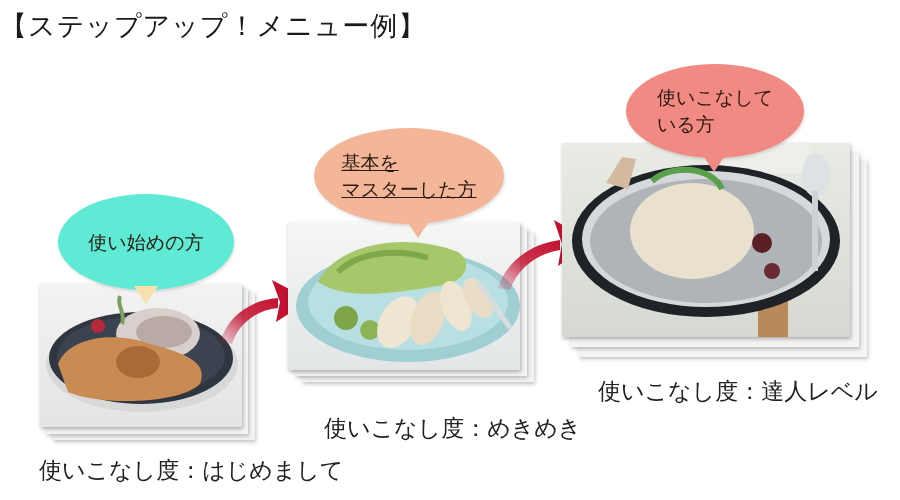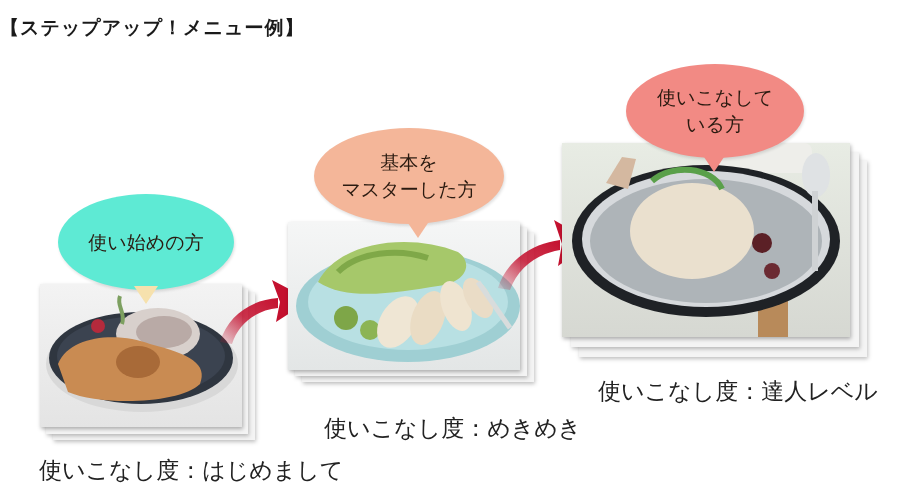--- a/index.html
+++ b/index.html
@@ -1,22 +1,22 @@
 <!DOCTYPE html>
 <html><head>
 <meta charset="utf-8">
 <style>
   html,body{margin:0;padding:0;background:#fff;}
   body{width:900px;height:500px;position:relative;overflow:hidden;font-family:"DejaVu Sans","Liberation Sans",sans-serif;color:#222;}
-  .title{position:absolute;left:0;top:15px;font-size:19px;font-weight:bold;letter-spacing:1px;color:#1a1a1a;white-space:nowrap;}
+  .title{position:absolute;left:0;top:8px;font-size:27px;font-weight:normal;letter-spacing:1px;color:#1a1a1a;white-space:nowrap;}
   .stack{position:absolute;}
   .sheet{position:absolute;background:#f4f4f4;box-shadow:1px 2px 4px rgba(0,0,0,0.25);}
   .photo{position:absolute;overflow:hidden;box-shadow:1px 2px 4px rgba(0,0,0,0.3);}
   .caption{position:absolute;font-size:23px;color:#222;white-space:nowrap;}
-  .bubble{position:absolute;border-radius:50%;display:flex;align-items:center;justify-content:center;text-align:center;font-size:19px;line-height:27px;color:#2a1a10;box-shadow:1px 2px 3px rgba(0,0,0,0.12);}
+  .bubble{position:absolute;border-radius:50%;display:flex;align-items:center;justify-content:center;text-align:left;font-size:19px;line-height:27px;color:#2a1a10;box-shadow:1px 2px 3px rgba(0,0,0,0.12);}
   .bubble .tail{position:absolute;width:0;height:0;border-left:12px solid transparent;border-right:12px solid transparent;border-top:18px solid;bottom:-14px;}
   .bubble span{position:relative;z-index:2;}
   .arrow{position:absolute;}
 </style>
 </head>
 <body>
 
 <div class="title">【ステップアップ！メニュー例】</div>
 
 <div class="stack">
@@ -69,21 +69,21 @@
       <ellipse cx="110" cy="100" rx="18" ry="28" fill="#efe6d4" transform="rotate(30 110 100)"></ellipse>
       <ellipse cx="140" cy="96" rx="16" ry="28" fill="#eadcc4" transform="rotate(20 140 96)"></ellipse>
       <ellipse cx="168" cy="84" rx="14" ry="26" fill="#efe4d0" transform="rotate(-20 168 84)"></ellipse>
       <ellipse cx="190" cy="76" rx="12" ry="22" fill="#eadcc6" transform="rotate(-30 190 76)"></ellipse>
       <path d="M190,60 L222,106" stroke="#d8dcdc" stroke-width="5"></path>
     </svg>
   </div>
   <div class="caption" style="left:324px;top:413px;">使いこなし度：めきめき</div>
 </div>
 
-<div class="bubble" style="left:314px;top:128px;width:190px;height:96px;background:#f4b699;">
+<div class="bubble" style="left:314px;top:128px;width:190px;height:96px;background:#f4b699;text-decoration:underline;">
   <div class="tail" style="left:92px;border-top-color:#f4b699;"></div>
   <span>
     <span>基本を</span><br>
     <span>マスターした方</span>
   </span>
 </div>
 
 <svg class="arrow" style="left:492px;top:216px;" width="104" height="76" viewBox="0 0 104 76">
   <defs>
     <linearGradient id="ag2" x1="0" y1="1" x2="1" y2="0">

